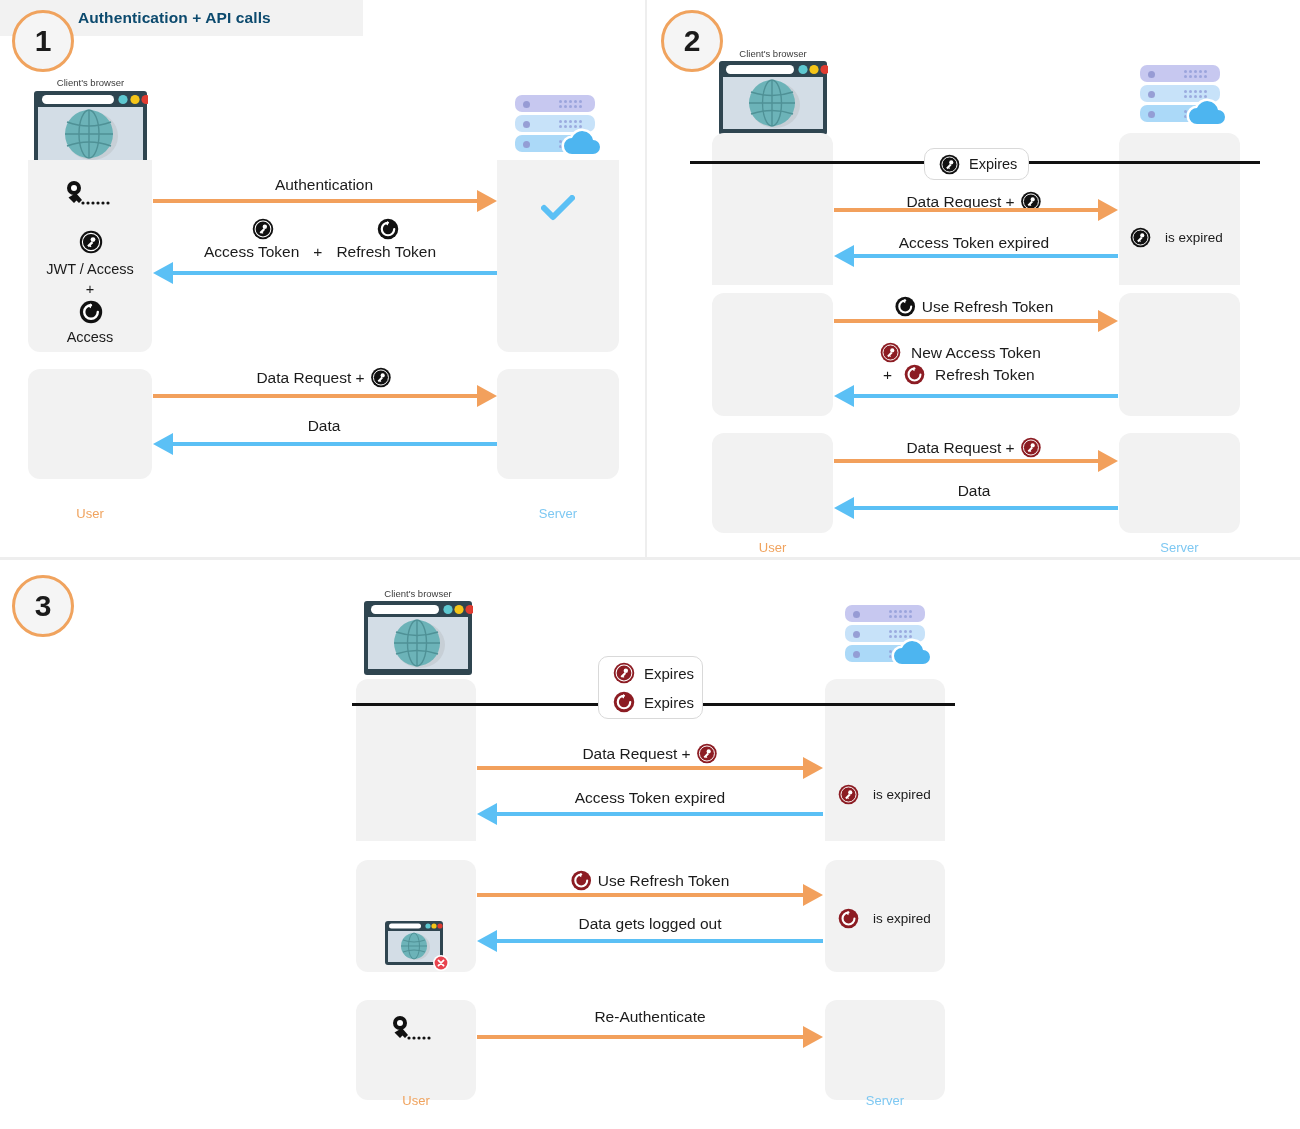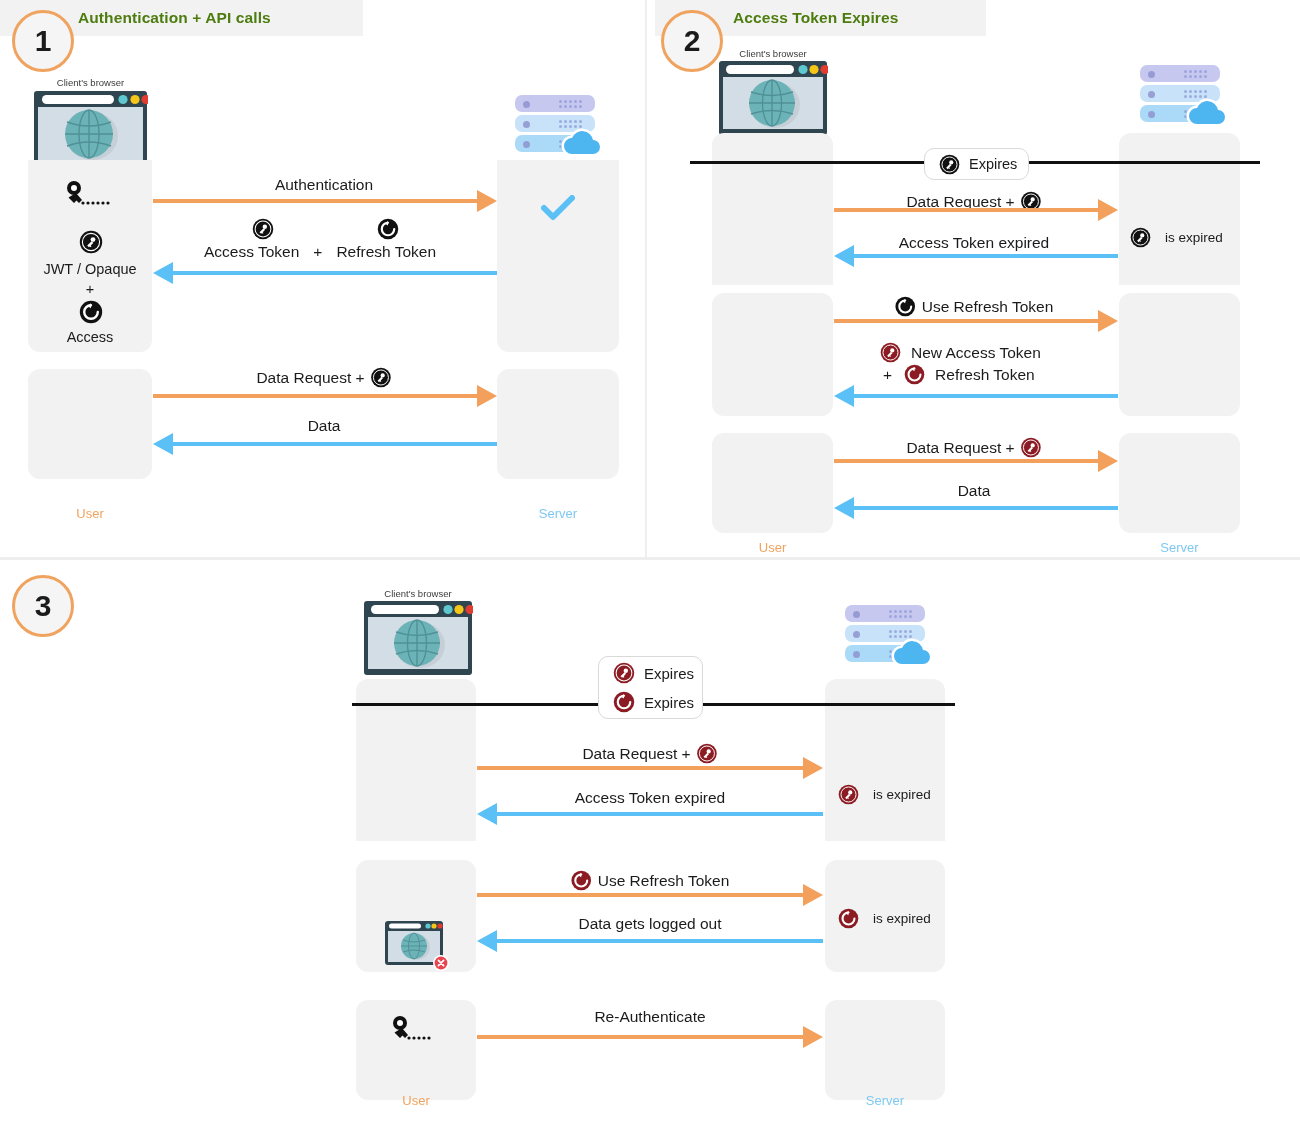--- a/index.html
+++ b/index.html
@@ -7,21 +7,21 @@
     width:1300px;height:1129px;
     font-family:"Liberation Sans","DejaVu Sans",sans-serif;
     color:#1b1b1b;overflow:hidden;position:relative;
   }
   .panel{position:absolute;overflow:hidden;background:#fff;}
   .divider-v{position:absolute;background:#eeeeee;}
   .divider-h{position:absolute;background:#eeeeee;}
 
   
   .hdr-bar{position:absolute;background:#f2f2f2;height:36px;display:flex;align-items:center;}
-  .hdr-title{font-size:15.5px;font-weight:bold;color:#4d7c0f;letter-spacing:.1px;white-space:nowrap;text-align:right;}
+  .hdr-title{font-size:15.5px;font-weight:bold;color:#0c4a6e;letter-spacing:.1px;white-space:nowrap;text-align:right;}
   .step-circle{position:absolute;width:56px;height:56px;border-radius:50%;
     border:3px solid #f0a35e;background:#f5f5f5;display:flex;align-items:center;justify-content:center;}
   .step-num{font-size:30px;font-weight:bold;color:#1b1b1b;line-height:1;}
 
   
   .lane{position:absolute;background:#f2f2f2;}
   .lane.r-top{border-top-left-radius:12px;border-top-right-radius:12px;}
   .lane.r-bot{border-bottom-left-radius:12px;border-bottom-right-radius:12px;}
   .lane.r-all{border-radius:12px;}
   .lane-label{position:absolute;font-size:13px;text-align:center;white-space:nowrap;}
@@ -133,21 +133,21 @@
   <span class="tok" style="position:absolute;left:79px;top:230px;width:24px;height:24px;">
     <svg viewBox="0 0 24 24">
         <circle cx="12" cy="12" r="11.2" fill="#111"></circle>
         <circle cx="12" cy="12" r="8.6" fill="none" stroke="#fff" stroke-width="1.1"></circle>
         <g fill="#fff">
           <circle cx="14" cy="9.6" r="2.4"></circle>
           <path d="M12.6 11.2 L8.2 15.6 L9.9 17.3 L10.8 16.4 L11.6 17.2 L12.5 16.3 L11.7 15.5 L14.3 12.9 Z"></path>
         </g>
       </svg>
   </span>
-  <div class="side-txt" style="position:absolute;left:28px;top:260px;width:124px;">JWT / Opaque</div>
+  <div class="side-txt" style="position:absolute;left:28px;top:260px;width:124px;">JWT / Access</div>
   <div class="side-txt" style="position:absolute;left:28px;top:280px;width:124px;">+</div>
   <span class="tok" style="position:absolute;left:79px;top:300px;width:24px;height:24px;">
     <svg viewBox="0 0 24 24">
         <circle cx="12" cy="12" r="11.2" fill="#111"></circle>
         <path d="M12 5.2 A6.8 6.8 0 1 0 18.8 12" fill="none" stroke="#fff" stroke-width="2.4" stroke-linecap="round"></path>
         <path d="M12 3.2 L12 8.2 L8.4 6 Z" fill="#fff"></path>
       </svg>
   </span>
   <div class="side-txt" style="position:absolute;left:28px;top:328px;width:124px;">Access</div>
 
@@ -269,23 +269,20 @@
     <div class="shaft"></div>
       <div class="head"></div>
   </div>
 
   <div class="lane-label lab-user" style="left:28px;top:506px;width:124px;">User</div>
   <div class="lane-label lab-server" style="left:497px;top:506px;width:122px;">Server</div>
 </div>
 
 <div class="panel" style="left:647px;top:0;width:653px;height:557px;">
 
-  <div class="hdr-bar" style="left:8px;top:0;width:253px;padding-left:78px;">
-    <span class="hdr-title">Access Token Expires</span>
-  </div>
   <div class="step-circle" style="left:14px;top:10px;">
     <span class="step-num">2</span>
   </div>
 
   <div class="browser" style="left:71px;top:48px;width:110px;height:88px;">
     <div class="cap">Client's browser</div>
     <svg viewBox="0 0 110 76" style="position:absolute;top:12px;left:0;width:110px;height:76px;">
       <rect x="1" y="1" width="108" height="74" rx="3" fill="#2f4550"></rect>
       <rect x="5" y="17" width="100" height="52" fill="#d3dde6"></rect>
       <rect x="8" y="5" width="68" height="9" rx="4.5" fill="#ffffff"></rect>

